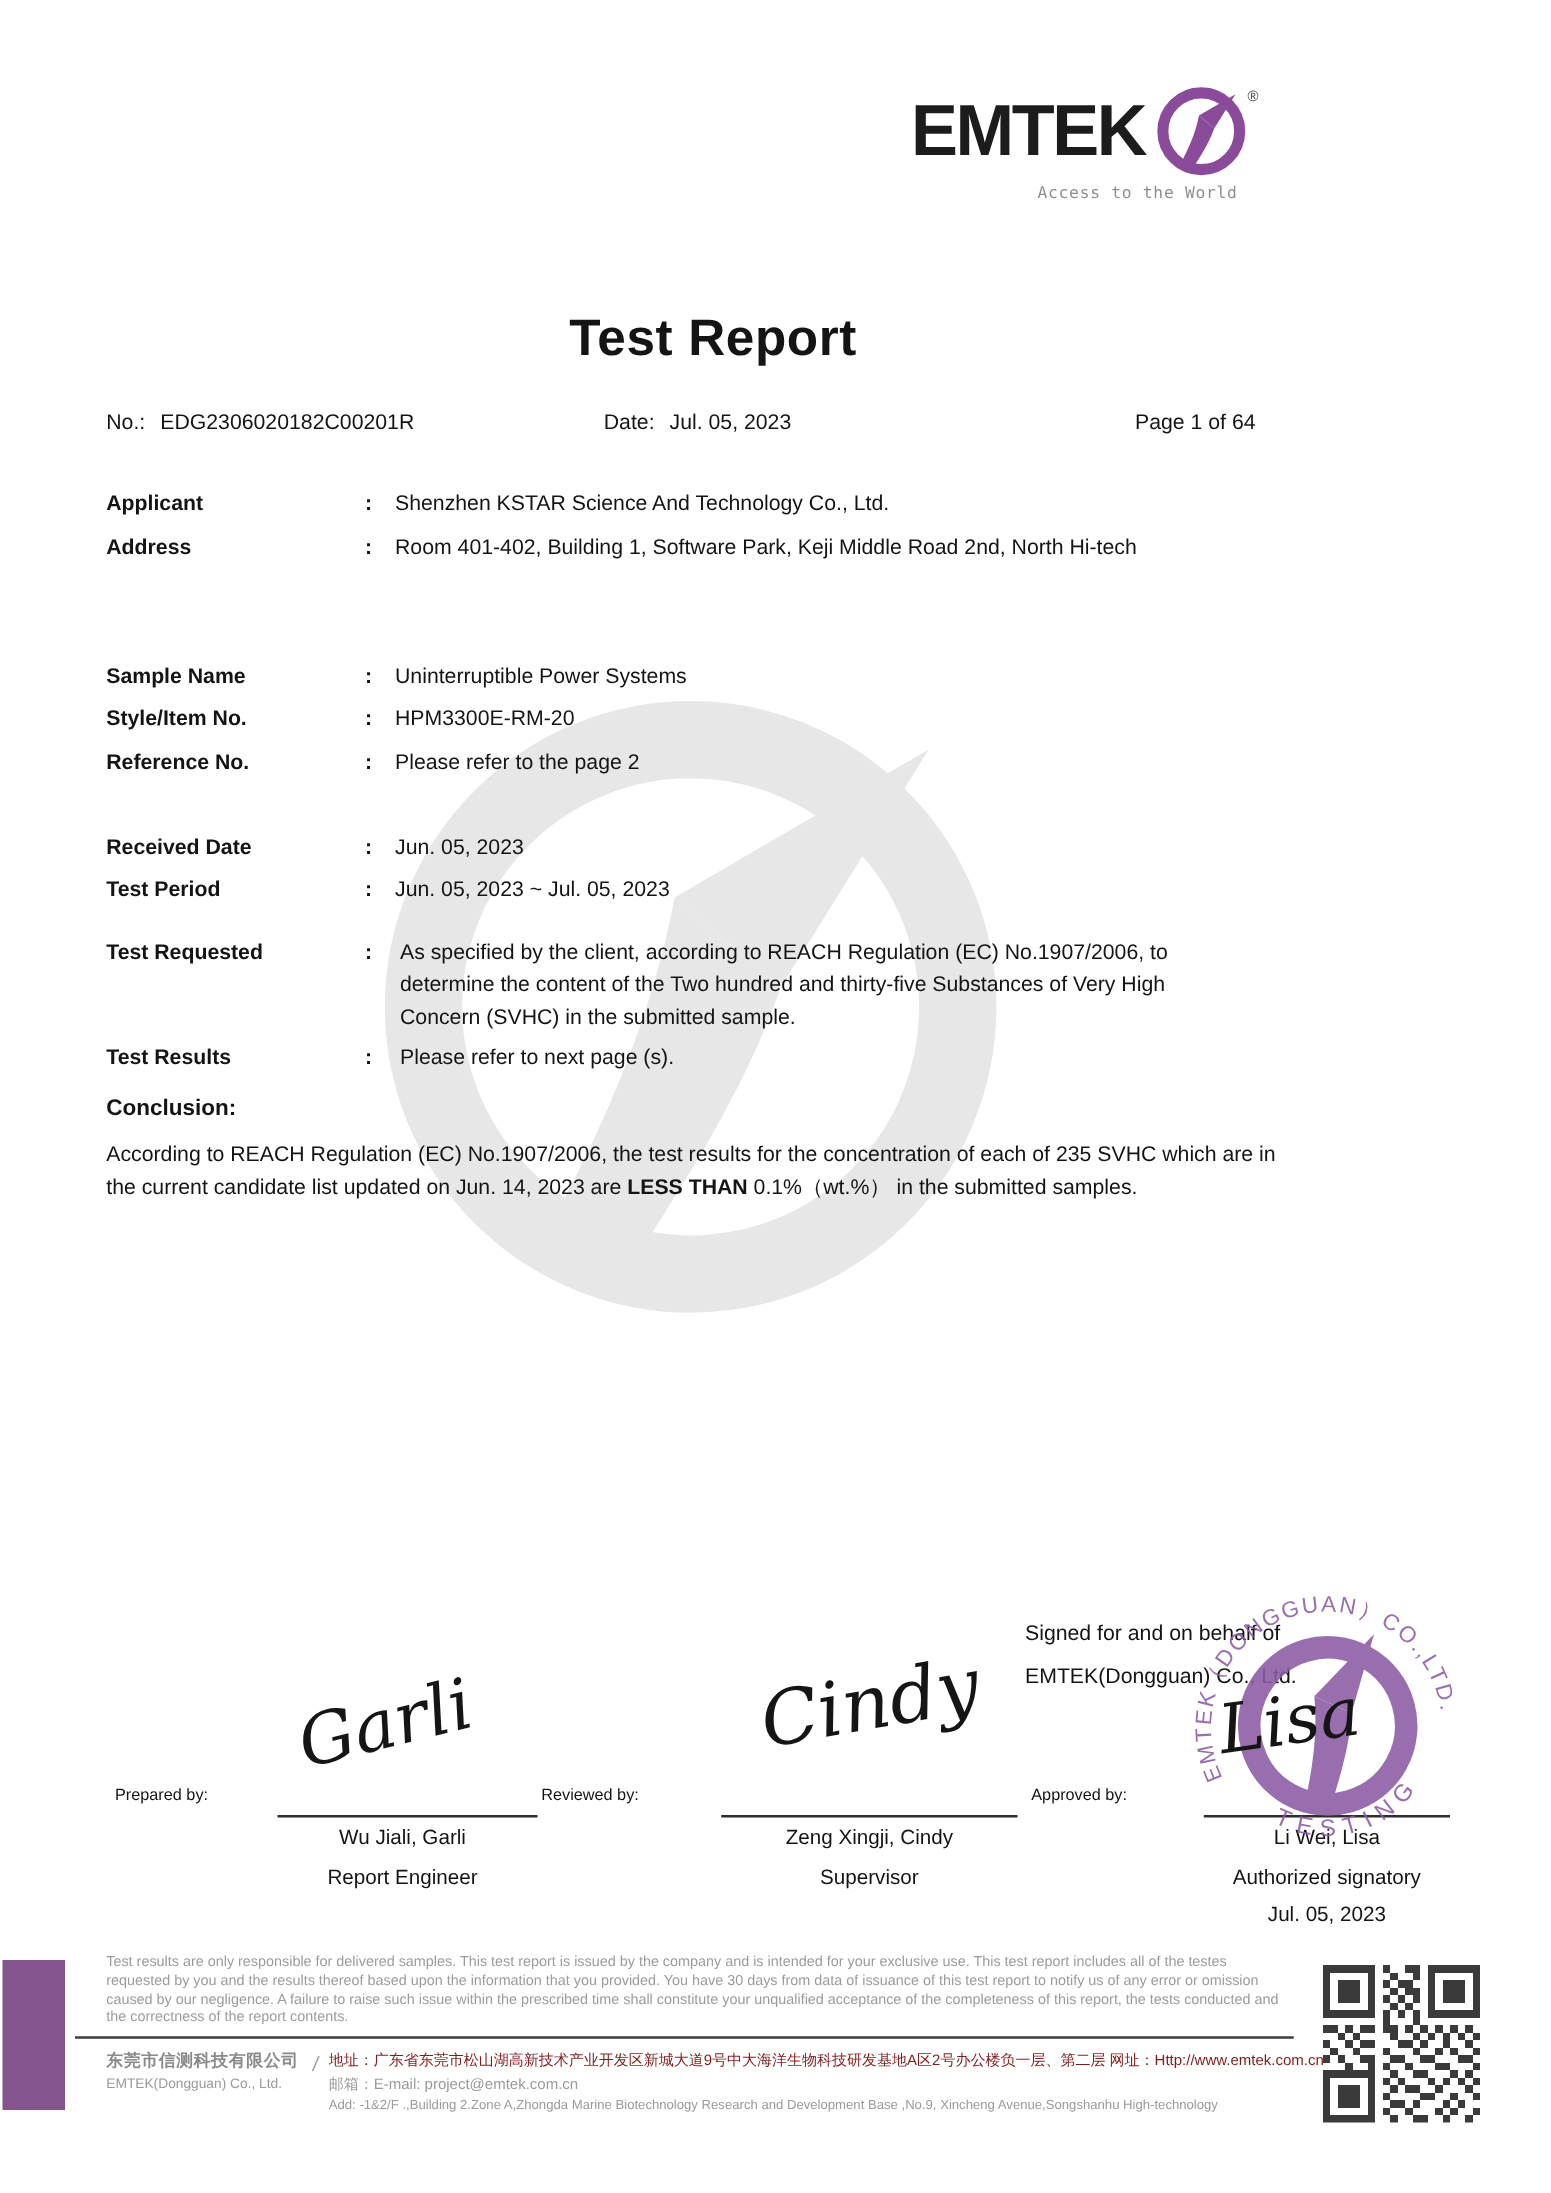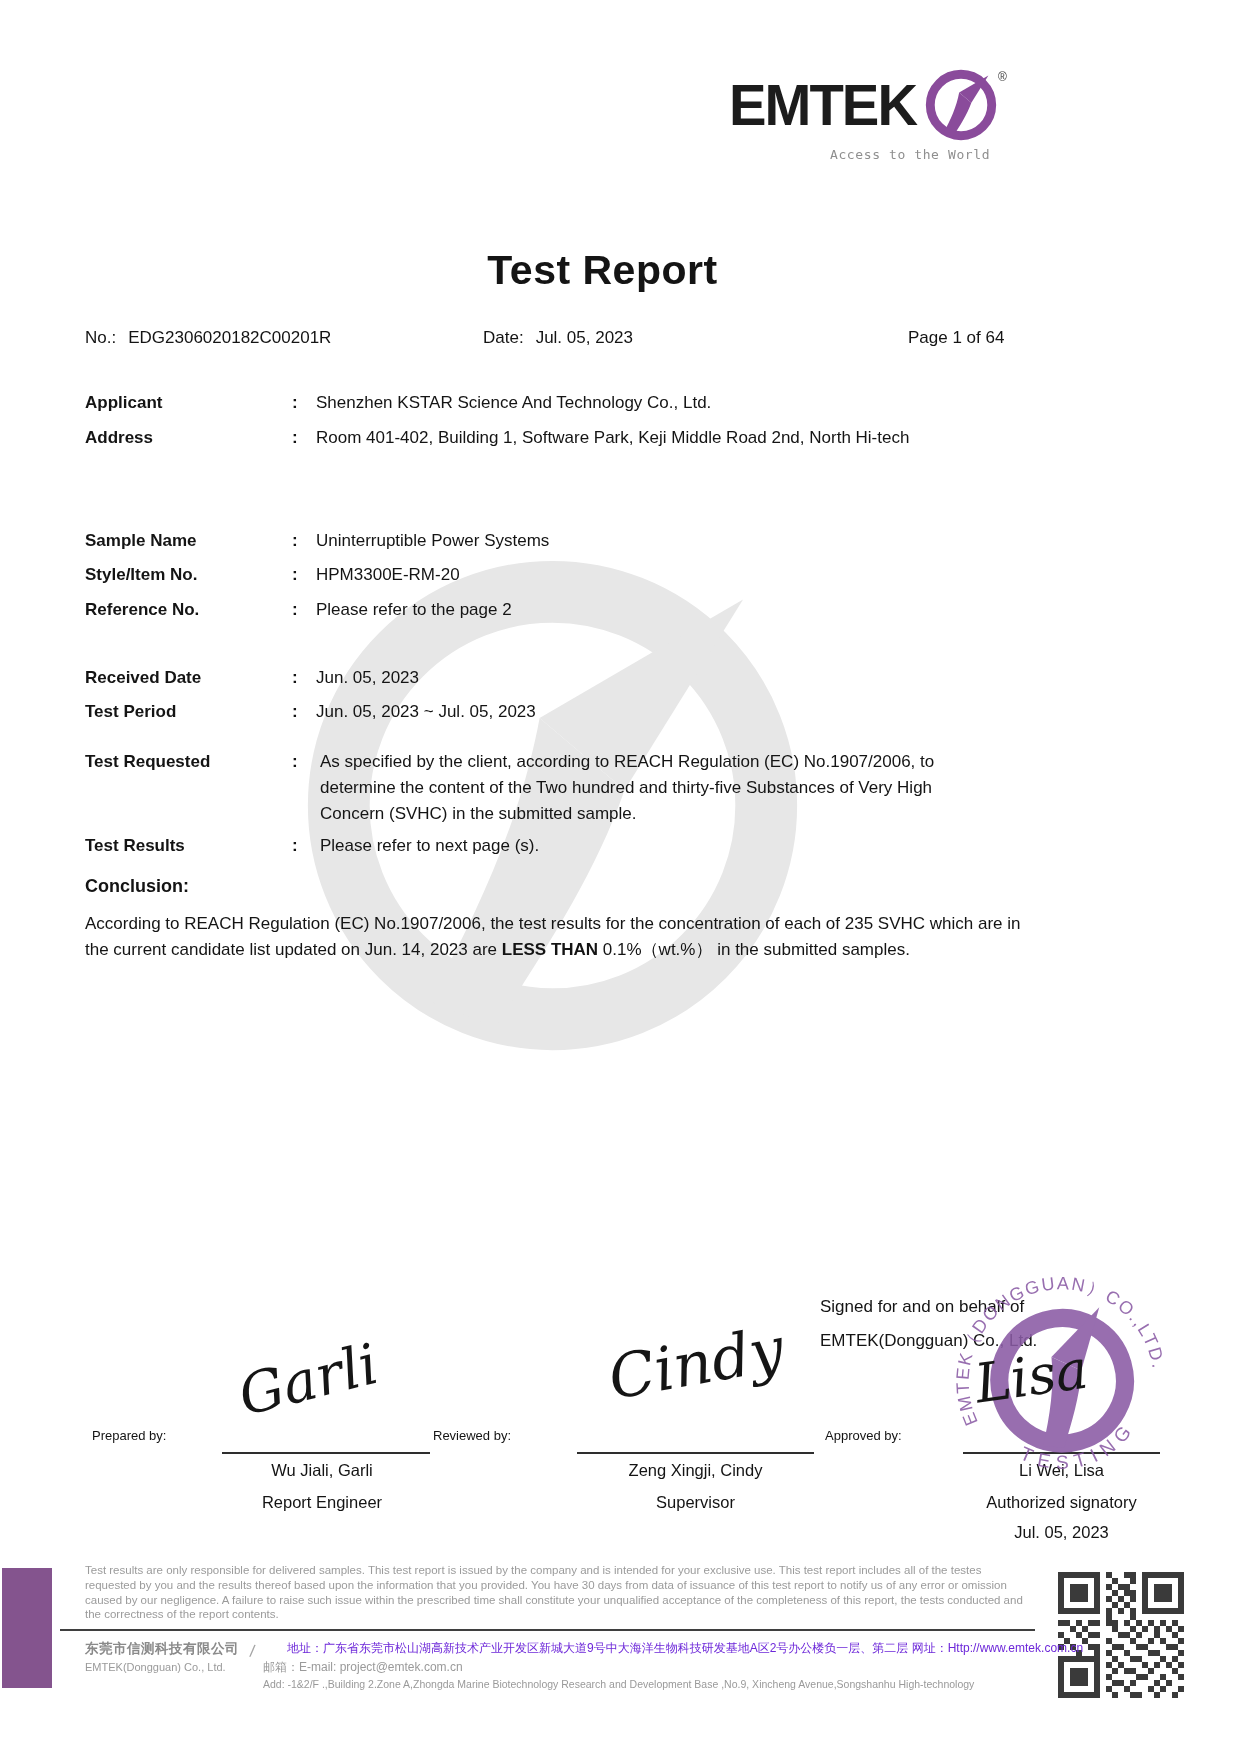--- a/index.html
+++ b/index.html
@@ -12,21 +12,21 @@
   
   .logo{position:absolute;left:726px;top:68px;display:flex;align-items:center;}
   .logo-text{font-size:58px;font-weight:700;letter-spacing:-2px;line-height:1;color:#1c1c1c;transform:scaleX(.97);}
   .logo-mark{width:74px;height:74px;margin-left:5px;color:#8a4b9b;}
   .logo-reg{font-size:12px;color:#3c3c3c;align-self:flex-start;margin-top:2px;}
   .tagline{position:absolute;left:830px;top:147px;font-family:"DejaVu Sans Mono",monospace;
            font-size:13px;letter-spacing:.6px;color:#8f8f8f;}
 
   
   .title{position:absolute;left:0;top:247px;width:1141px;text-align:center;
-         font-size:41px;font-weight:700;letter-spacing:.5px;padding-left:32px;}
+         font-size:41px;font-weight:700;letter-spacing:.5px;}
   .meta{font-size:17px;}
   .meta-no{position:absolute;left:85px;top:328px;}
   .meta-date{position:absolute;left:483px;top:328px;}
   .meta-page{position:absolute;left:908px;top:328px;}
   .meta .v{margin-left:12px;}
 
   
   .flabel{position:absolute;left:85px;font-size:17px;font-weight:700;}
   .fcolon{position:absolute;left:292px;font-size:17px;font-weight:700;}
   .fvalue{position:absolute;left:316px;font-size:17px;white-space:nowrap;}
@@ -51,21 +51,21 @@
          opacity:.88;transform:rotate(-16deg);z-index:2;}
 
   
   .disclaimer{position:absolute;left:85px;top:1563px;width:950px;font-size:11.5px;
               line-height:14.8px;color:#9b9b9b;}
   .qr{position:absolute;left:1058px;top:1572px;width:126px;height:126px;}
   .footer-rule{position:absolute;left:60px;top:1629px;width:975px;border-top:2.5px solid #3f3f3f;height:0;}
   .f-cn{position:absolute;left:85px;top:1640px;font-size:13.5px;font-weight:700;color:#8a8a8a;letter-spacing:.5px;}
   .f-en{position:absolute;left:85px;top:1661px;font-size:11px;color:#9a9a9a;}
   .f-slash{position:absolute;left:250px;top:1642px;font-size:17px;color:#a5a5a5;transform:rotate(8deg);}
-  .f-l1{position:absolute;left:263px;top:1640px;width:770px;font-size:12px;color:#6d28d9;white-space:nowrap;margin-left:24px;}
+  .f-l1{position:absolute;left:263px;top:1640px;width:770px;font-size:12px;color:#7f1d1d;white-space:nowrap;}
   .f-l2{position:absolute;left:263px;top:1659px;width:770px;font-size:12px;color:#9a9a9a;}
   .f-l3{position:absolute;left:263px;top:1678px;width:780px;font-size:10.5px;color:#9a9a9a;white-space:nowrap;}
   .f-l4{position:absolute;left:263px;top:1693px;width:780px;font-size:10.5px;color:#9a9a9a;}
   .purple-tab{position:absolute;left:2px;top:1568px;width:50px;height:120px;background:#84548e;}
 </style>
 </head>
 <body>
 
 <div class="page">
 

